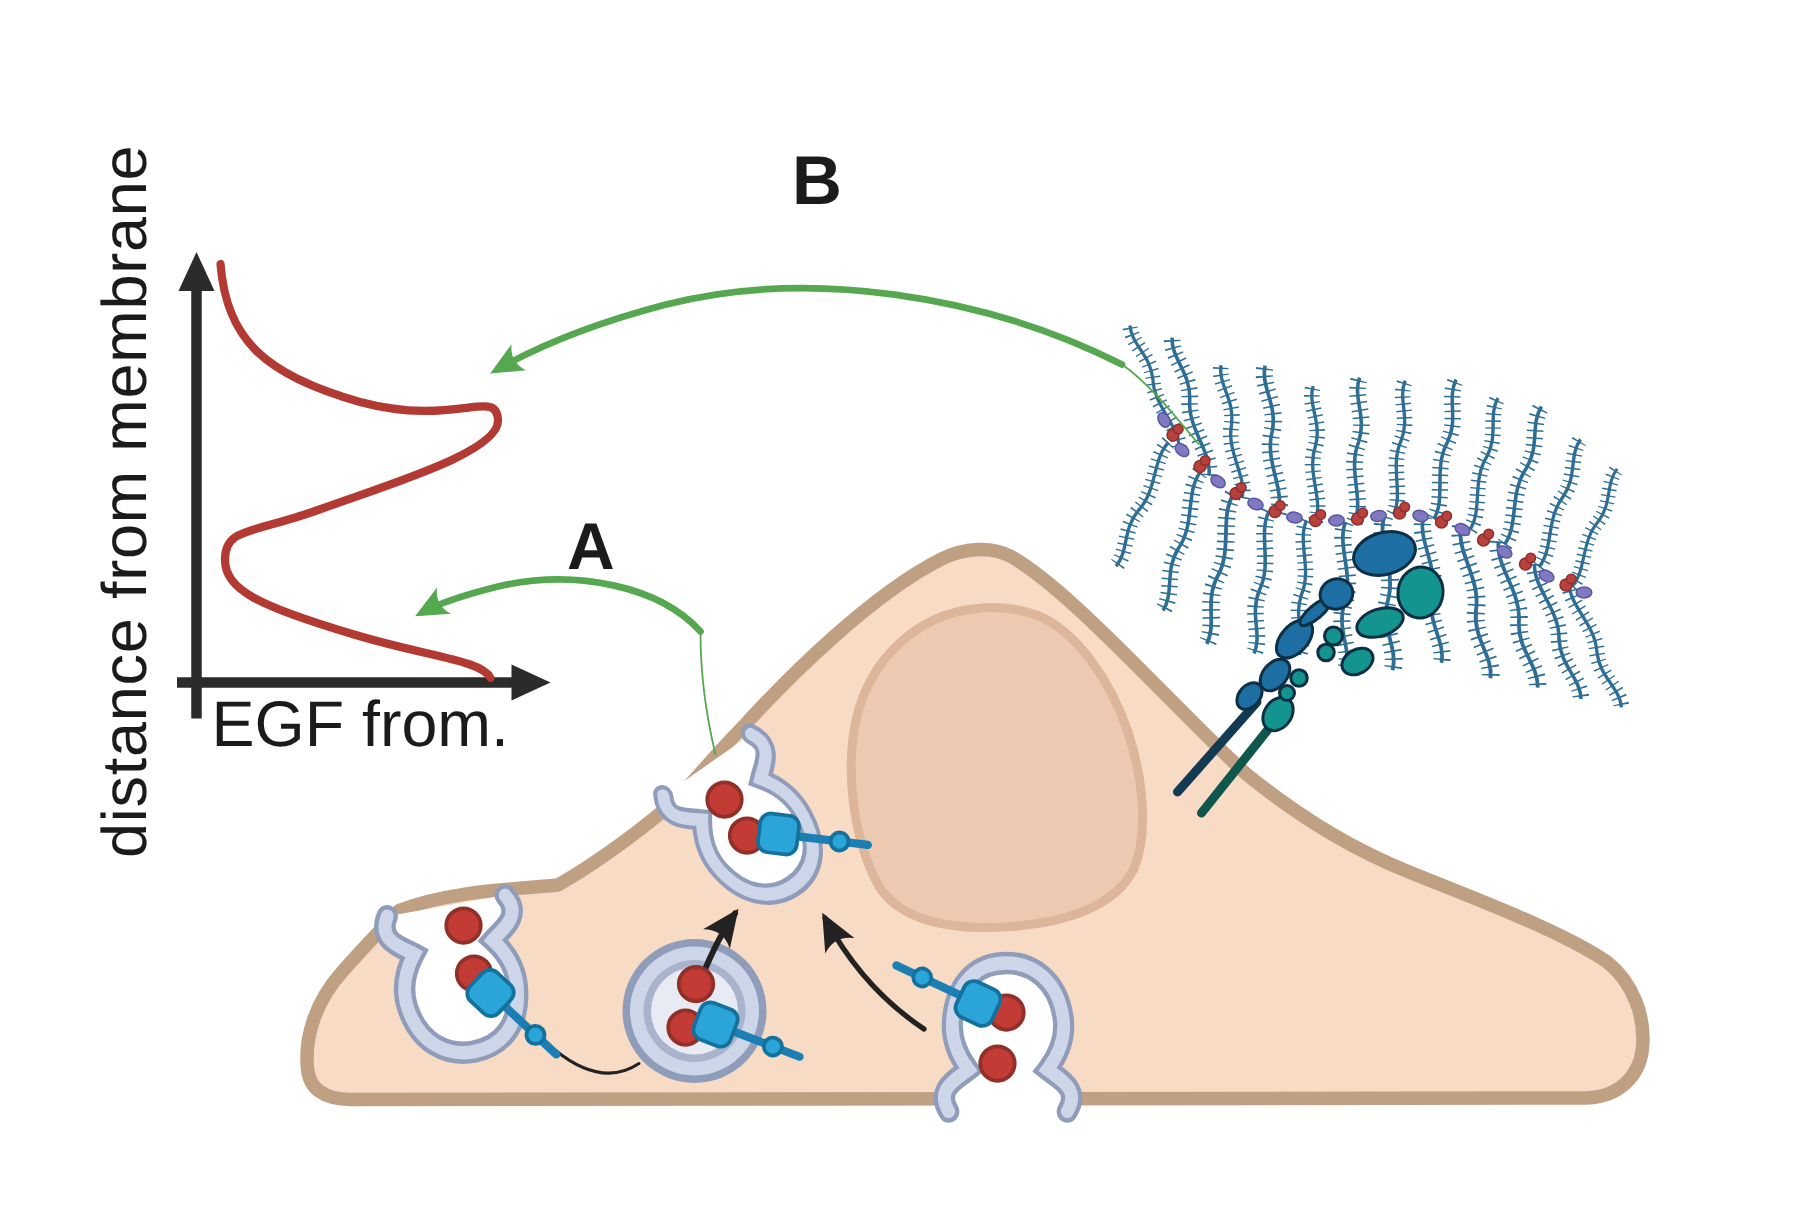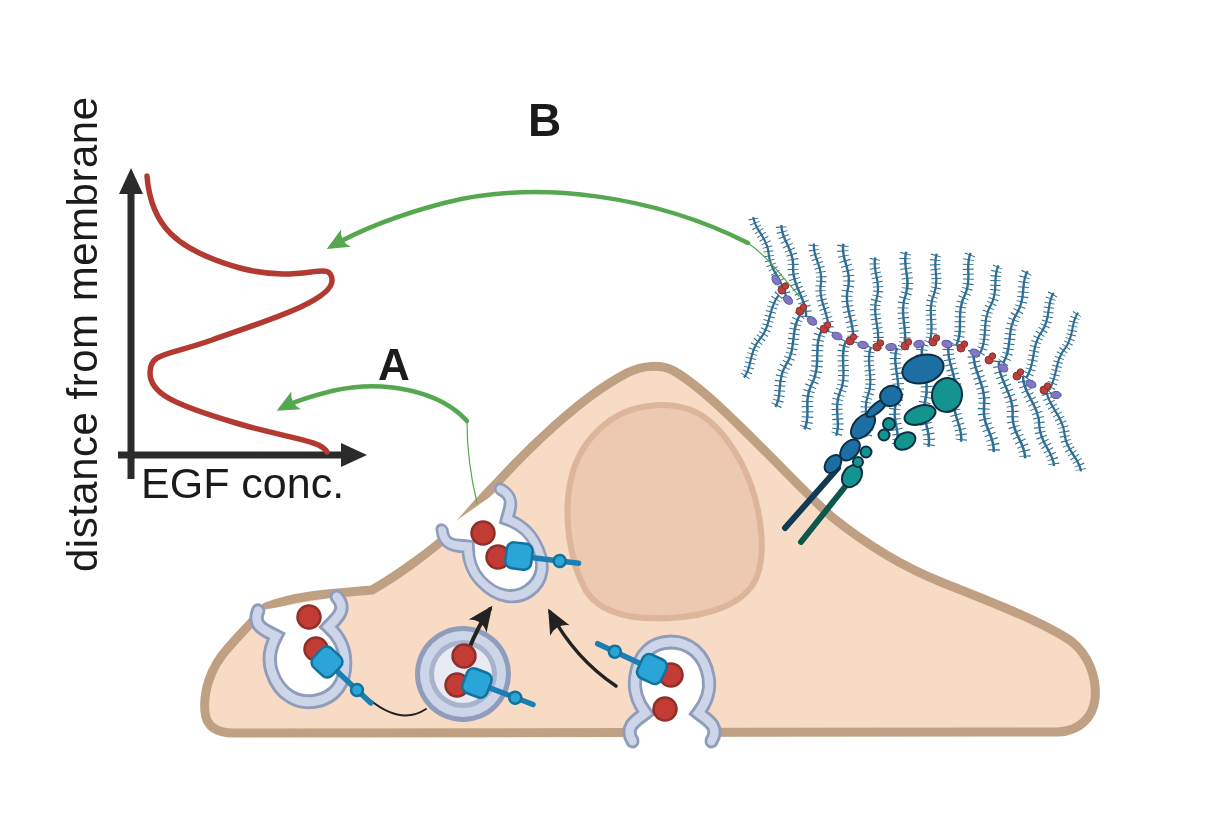--- a/index.html
+++ b/index.html
@@ -214,17 +214,17 @@
     <path class="green" stroke-width="1.2" d="M477,503 C470,474 467,448 467,422"></path>
     <path class="green" stroke-width="4.5" marker-end="url(#ah-green)" d="M467,421 C440,391 384,379 332,391 C312,396 295,401 282,408"></path>
   </g>
   <g>
     <path class="green" stroke-width="1.2" d="M799,296 C779,272 764,254 748,243"></path>
     <path class="green" stroke-width="4.5" marker-end="url(#ah-green)" d="M748,243 C655,196 538,179 444,203 C402,214 364,228 332,246"></path>
   </g>
 </svg>
 
 <div class="txt" id="ylabel">distance from membrane</div>
-<div class="txt" id="xlabel">EGF conc.</div>
+<div class="txt" id="xlabel">EGF from.</div>
 <div class="txt" id="labelA">A</div>
 <div class="txt" id="labelB">B</div>
 
 </div>
 
 </body></html>

